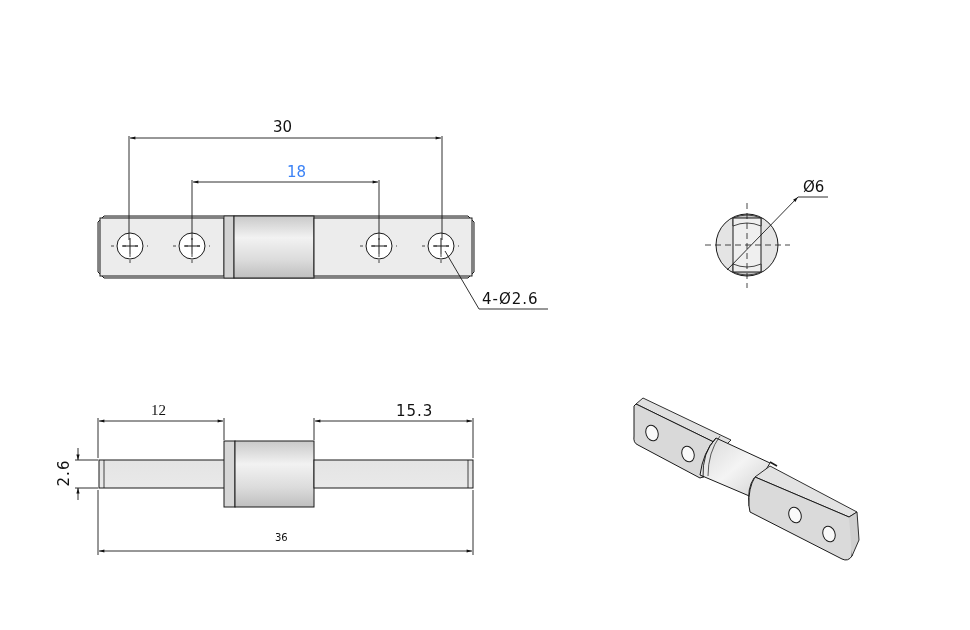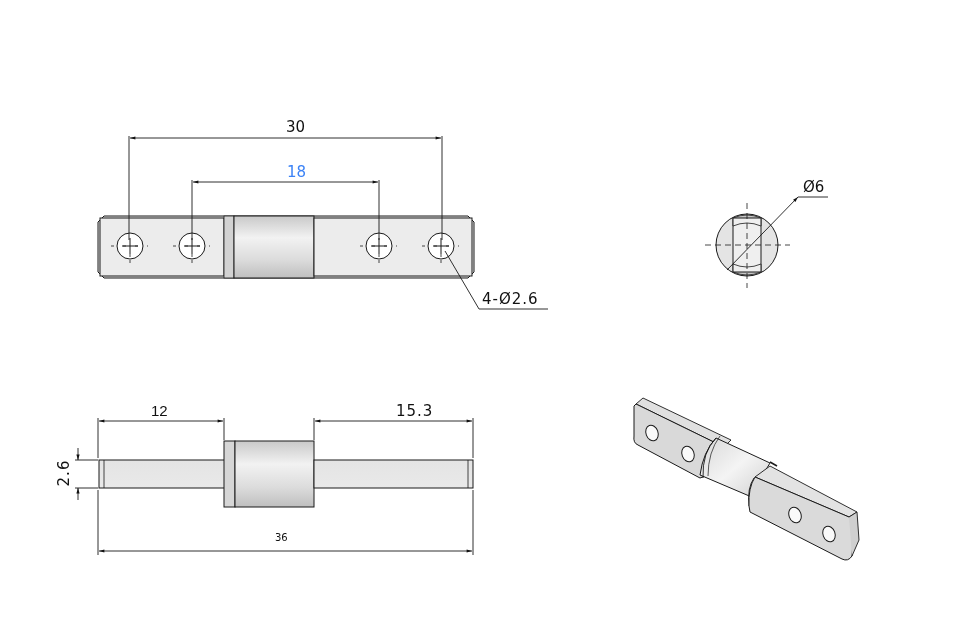--- a/index.html
+++ b/index.html
@@ -155,20 +155,20 @@
 
     <path d="M755,477 L849,517 L857,512 L770,466 Z" fill="#e3e3e3" stroke="#1a1a1a" stroke-width="0.9"></path>
     <path d="M755,477 L849,517 Q855,520 854,528 L852,556 Q848,562 842,559 L750,512 L749,506 Q748,488 755,477 Z" fill="#dadada" stroke="#1a1a1a" stroke-width="1"></path>
     <path d="M849,517 L857,512 L859,540 L852,556" fill="#cfcfcf" stroke="#1a1a1a" stroke-width="0.9"></path>
     <ellipse cx="795" cy="515" rx="6" ry="8" transform="rotate(-20 795 515)" fill="#fafafa" stroke="#1a1a1a" stroke-width="1"></ellipse>
     <ellipse cx="829" cy="534" rx="6" ry="8" transform="rotate(-20 829 534)" fill="#fafafa" stroke="#1a1a1a" stroke-width="1"></ellipse>
     <path d="M770,462 L777,466" stroke="#1a1a1a" stroke-width="1.5"></path>
   </g>
 </svg>
 
-<div style="position:absolute;left:286px;top:118px;font-size:15px;color:#111;font-family:'DejaVu Sans',sans-serif;">30</div>
+<div style="position:absolute;left:273px;top:118px;font-size:15px;color:#111;font-family:'DejaVu Sans',sans-serif;">30</div>
 <div style="position:absolute;left:273px;top:163px;font-size:15px;color:#3b82f6;font-family:'DejaVu Sans',sans-serif;margin-left:14px;">18</div>
 <div style="position:absolute;left:482px;top:290px;font-size:15px;letter-spacing:1px;color:#111;font-family:'DejaVu Sans',sans-serif;">4-Ø2.6</div>
 <div style="position:absolute;left:803px;top:178px;font-size:15px;color:#111;font-family:'DejaVu Sans',sans-serif;text-align:center;">Ø6</div>
-<div style="position:absolute;left:151px;top:402px;font-size:15px;color:#111;font-family:Liberation Sans, sans-serif;">12</div>
+<div style="position:absolute;left:151px;top:402px;font-size:15px;color:#111;font-family:Liberation Serif, serif;">12</div>
 <div style="position:absolute;left:372px;top:402px;font-size:15px;letter-spacing:1px;color:#111;font-family:'DejaVu Sans',sans-serif;margin-left:24px;">15.3</div>
 <div style="position:absolute;left:275px;top:532px;font-size:10px;color:#111;font-family:'DejaVu Sans',sans-serif;">36</div>
 <div style="position:absolute;left:51px;top:464px;font-size:15px;letter-spacing:1px;color:#111;font-family:'DejaVu Sans',sans-serif;transform:rotate(-90deg);transform-origin:center;">2.6</div>
 
 </body></html>

